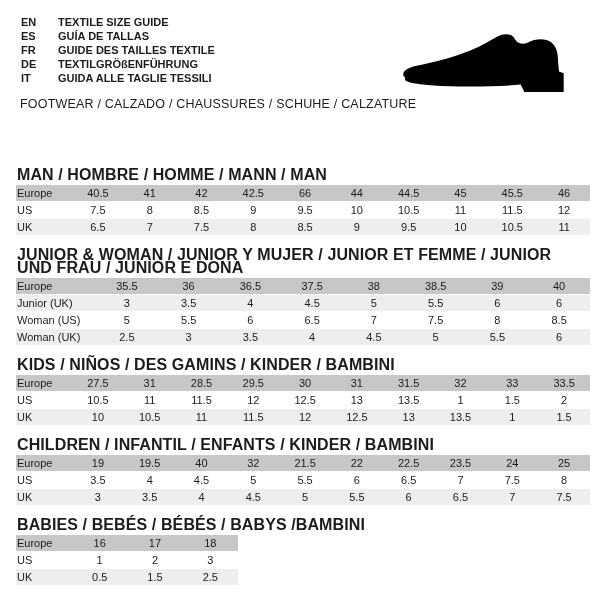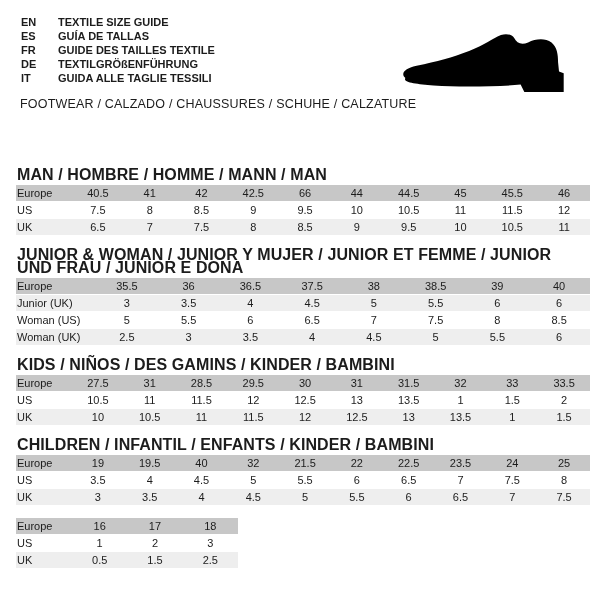--- a/index.html
+++ b/index.html
@@ -304,20 +304,21 @@
               <td>6</td>
               <td>6.5</td>
               <td>7</td>
               <td>7.5</td>
             </tr>
           </tbody>
         </table>
     </div>
 
     <div class="section narrow">
+      <div class="section-title">BABIES / BEBÉS / BÉBÉS / BABYS /BAMBINI</div>
       <table>
           <colgroup>
             <col class="label-col">
             <col>
             <col>
             <col>
           </colgroup>
           <tbody>
             <tr class="hdr">
               <td class="label">Europe</td>

